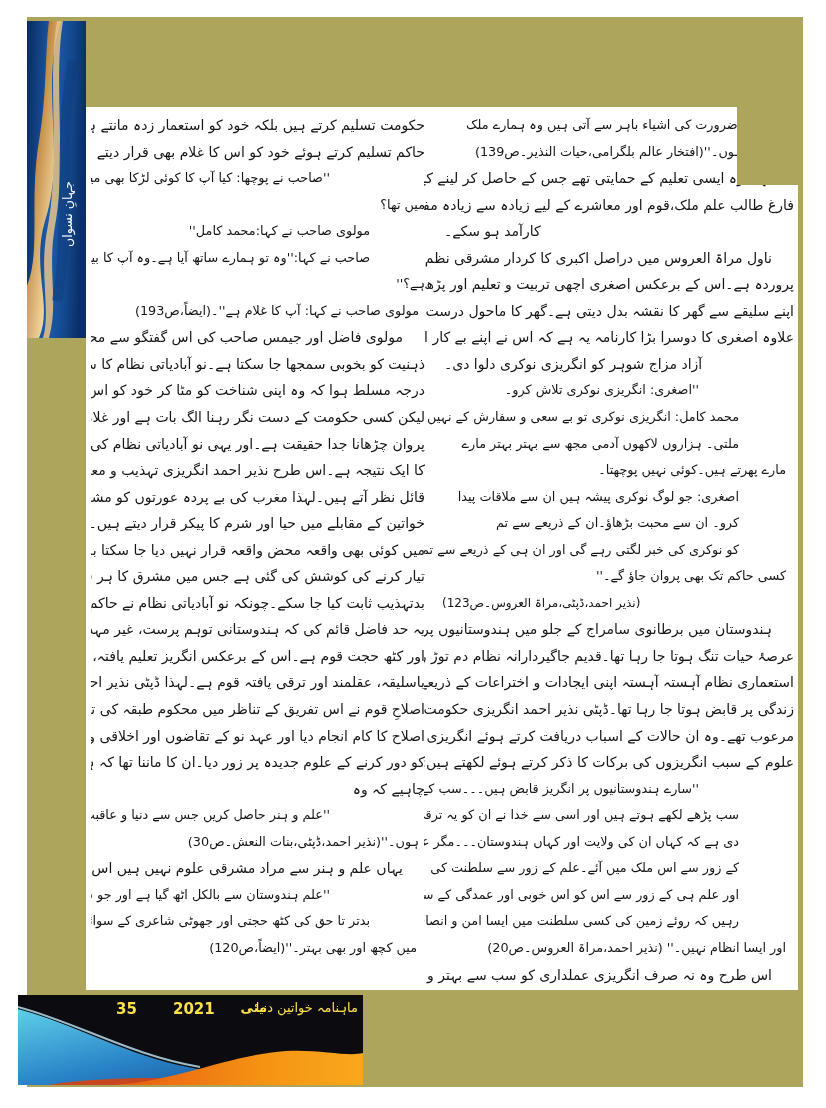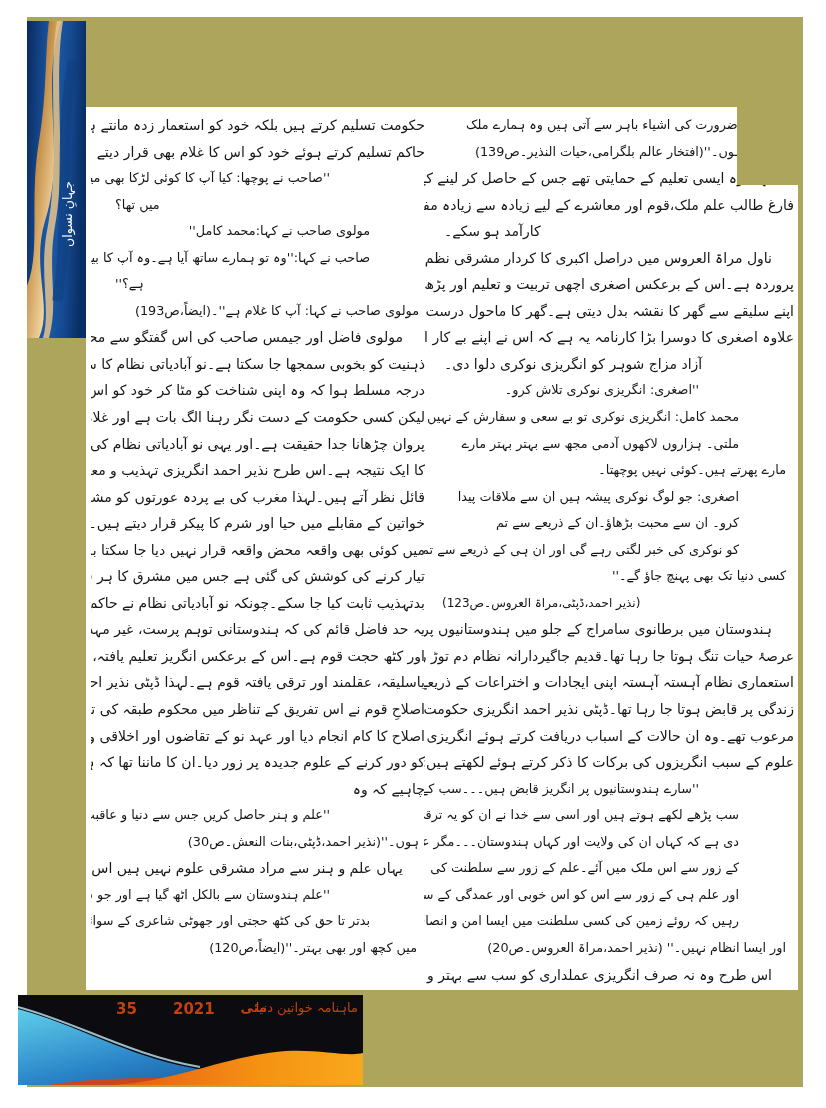--- a/index.html
+++ b/index.html
@@ -16,29 +16,29 @@
   .col{position:absolute;top:5px;}
   .col-right{left:338px;width:370px;}
   .col-left{left:5px;width:334px;}
   .line{height:26.55px;line-height:26.55px;font-size:14px;color:#161616;direction:rtl;
         text-align:right;white-space:nowrap;overflow:hidden;}
   .p{padding-right:22px;}
   .e{text-align:left;padding-left:20px;}
   .q{font-size:12.8px;padding-right:55px;padding-left:40px;}
   .qd{font-size:12.8px;padding-right:95px;padding-left:8px;}
   .qe{text-align:right;padding-left:46px;padding-right:8px;}
-  .ql{font-size:12.8px;text-align:left;padding-left:24px;}
+  .ql{font-size:12.8px;text-align:right;padding-left:24px;}
   .q0{padding-right:6px;padding-left:36px;}
   .qc{text-align:left;padding-left:58px;padding-right:6px;}
   .cite{font-size:12px;text-align:left;padding-left:18px;}
   .footer{position:absolute;left:18px;top:995px;width:345px;height:90px;background:#0b0b10;
           z-index:4;overflow:hidden;}
   .footer svg{position:absolute;left:0;top:0;}
   .ftext{position:absolute;left:0;top:0;width:100%;height:34px;z-index:5;}
-  .ftext span{position:absolute;top:5px;color:#c2410c;}
+  .ftext span{position:absolute;top:5px;color:#fde047;}
   .fnum{font-weight:bold;font-size:15px;font-family:"DejaVu Sans",sans-serif;}
   .f35{left:98px;}
   .f2021{left:155px;}
   .fmonth{right:96px;font-size:13px;direction:rtl;font-weight:bold;}
   .ftitle{right:5px;font-size:13px;direction:rtl;}
 </style>
 </head>
 <body>
 
 <div class="page">
@@ -82,21 +82,21 @@
         <div class="line b">اپنے سلیقے سے گھر کا نقشہ بدل دیتی ہے۔گھر کا ماحول درست کرنے کے</div>
         <div class="line b">علاوہ اصغری کا دوسرا بڑا کارنامہ یہ ہے کہ اس نے اپنے بے کار اور قدرے</div>
         <div class="line e">آزاد مزاج شوہر کو انگریزی نوکری دلوا دی۔</div>
         <div class="line qd">''اصغری: انگریزی نوکری تلاش کرو۔</div>
         <div class="line q">محمد کامل: انگریزی نوکری تو بے سعی و سفارش کے نہیں</div>
         <div class="line q">ملتی۔ ہزاروں لاکھوں آدمی مجھ سے بہتر بہتر مارے</div>
         <div class="line q qe">مارے پھرتے ہیں۔کوئی نہیں پوچھتا۔</div>
         <div class="line q">اصغری: جو لوگ نوکری پیشہ ہیں ان سے ملاقات پیدا</div>
         <div class="line q">کرو۔ ان سے محبت بڑھاؤ۔ان کے ذریعے سے تم</div>
         <div class="line q">کو نوکری کی خبر لگتی رہے گی اور ان ہی کے ذریعے سے تم</div>
-        <div class="line q qe">کسی دنیا تک بھی پہنچ جاؤ گے۔''</div>
+        <div class="line q qe">کسی حاکم تک بھی پروان جاؤ گے۔''</div>
         <div class="line cite">(نذیر احمد،ڈپٹی،مراۃ العروس۔ص123)</div>
         <div class="line p">ہندوستان میں برطانوی سامراج کے جلو میں ہندوستانیوں پر</div>
         <div class="line b">عرصۂ حیات تنگ ہوتا جا رہا تھا۔قدیم جاگیردارانہ نظام دم توڑ رہا تھا اور</div>
         <div class="line b">استعماری نظام آہستہ آہستہ اپنی ایجادات و اختراعات کے ذریعے ہندوستانی</div>
         <div class="line b">زندگی پر قابض ہوتا جا رہا تھا۔ڈپٹی نذیر احمد انگریزی حکومت سے متاثر و</div>
         <div class="line b">مرعوب تھے۔وہ ان حالات کے اسباب دریافت کرتے ہوئے انگریزی</div>
         <div class="line b">علوم کے سبب انگریزوں کی برکات کا ذکر کرتے ہوئے لکھتے ہیں:</div>
         <div class="line qd">''سارے ہندوستانیوں پر انگریز قابض ہیں۔۔۔سب کے</div>
         <div class="line q">سب پڑھے لکھے ہوتے ہیں اور اسی سے خدا نے ان کو یہ ترقی</div>
         <div class="line q">دی ہے کہ کہاں ان کی ولایت اور کہاں ہندوستان۔۔۔مگر علم</div>

